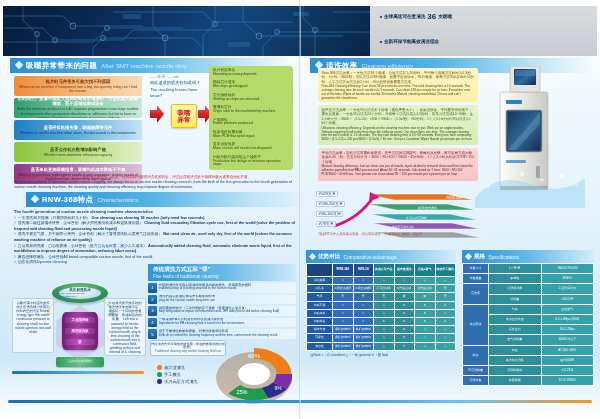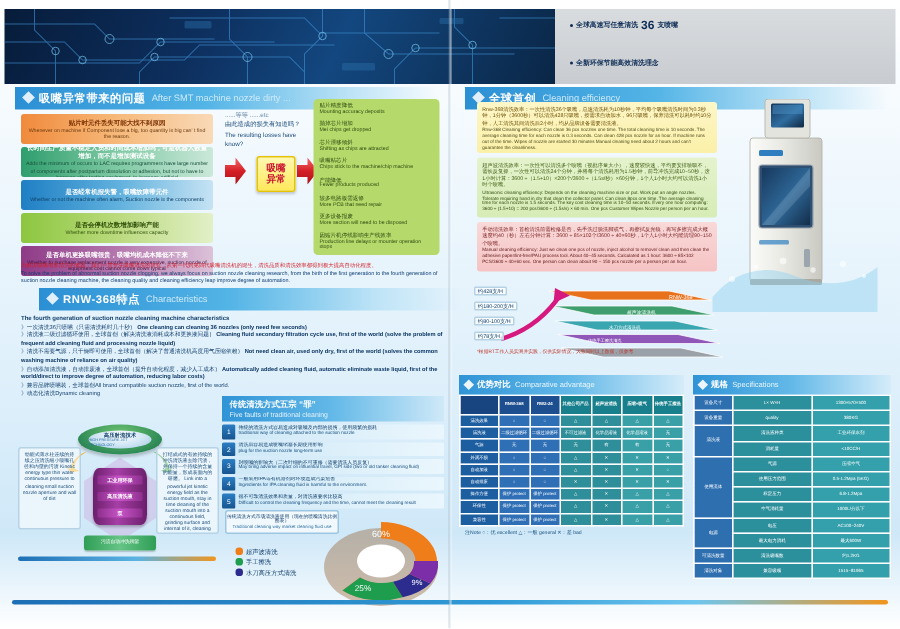--- a/index.html
+++ b/index.html
@@ -557,21 +557,21 @@
         <text x="0" y="-16" text-anchor="middle" font-size="6" fill="#ffffff" font-family="Liberation Sans, sans-serif">60%</text>
         <text x="-12" y="20" text-anchor="middle" font-size="5.5" fill="#ffffff" font-family="Liberation Sans, sans-serif">25%</text>
         <text x="24" y="16" text-anchor="middle" font-size="5" fill="#ffffff" font-family="Liberation Sans, sans-serif">9%</text>
       </g>
     </svg>
   </div>
 
   <div class="footbar2"></div>
 
   <div class="sect-title" style="left:310px; top:58px; width:282px;">
-    <span class="cn">全球首创</span>
+    <span class="cn">清洗效率</span>
     <span class="en">Cleaning efficiency</span>
   </div>
 
   <div class="effbox eff1">
     <span class="cn">Rnw-368清洗效率：一次性清洗36个吸嘴，总速清洗耗为10秒钟，平均每个吸嘴清洗时间为0.3秒钟，1分钟（3600秒）可以清洗428只吸嘴，按需求自动加水，96只吸嘴，保养清洗可以耗时约10分钟，人工清洗其间清洗后2小时，均从品牌设备需要清洗液。</span>
     <span class="en">Rnw-368 Cleaning efficiency: Can clean 36 pcs nozzles one time. The total cleaning time is 10 seconds. The average cleaning time for each nozzle is 0.3 seconds. Can clean 428 pcs nozzle for an hour. If machine runs out of the time. Wipes of nozzle are started 30 minutes Manual cleaning need about 2 hours and can't guarantee the cleanliness.</span>
   </div>
   <div class="effbox eff2">
     <span class="cn">超声波清洗效率：一次性可以清洗多个喷嘴（视批序量大小），速度较快速，平均要安排喷吸不，需长反复操，一次性可以清洗24个分钟，并将每个清洗耗用为1.5秒钟，前导冲洗完成10~50秒，这1小时计算：3600 ÷（1.5+10）×200个/3600 ÷（1.5s/秒）×60分钟，1个人1小时大约可以清洗1小时个喷嘴。</span>
     <span class="en">Ultrasonic cleaning efficiency: Depends on the cleaning machine size or put. Work put an angle nozzles. Tolerate requiring hand in dry that clean the collector panel. Can clean 8pcs one time. The average cleaning time for each nozzle is 1.5 seconds. The key cost cleaning time is 10~50 seconds. Every one hour computing: 3600 ÷ (1.5+10) = 200 pcs/3600 ÷ (1.5s/s) × 60 min. One pcs Customer Wipes Nozzle per person per an hour.</span>

